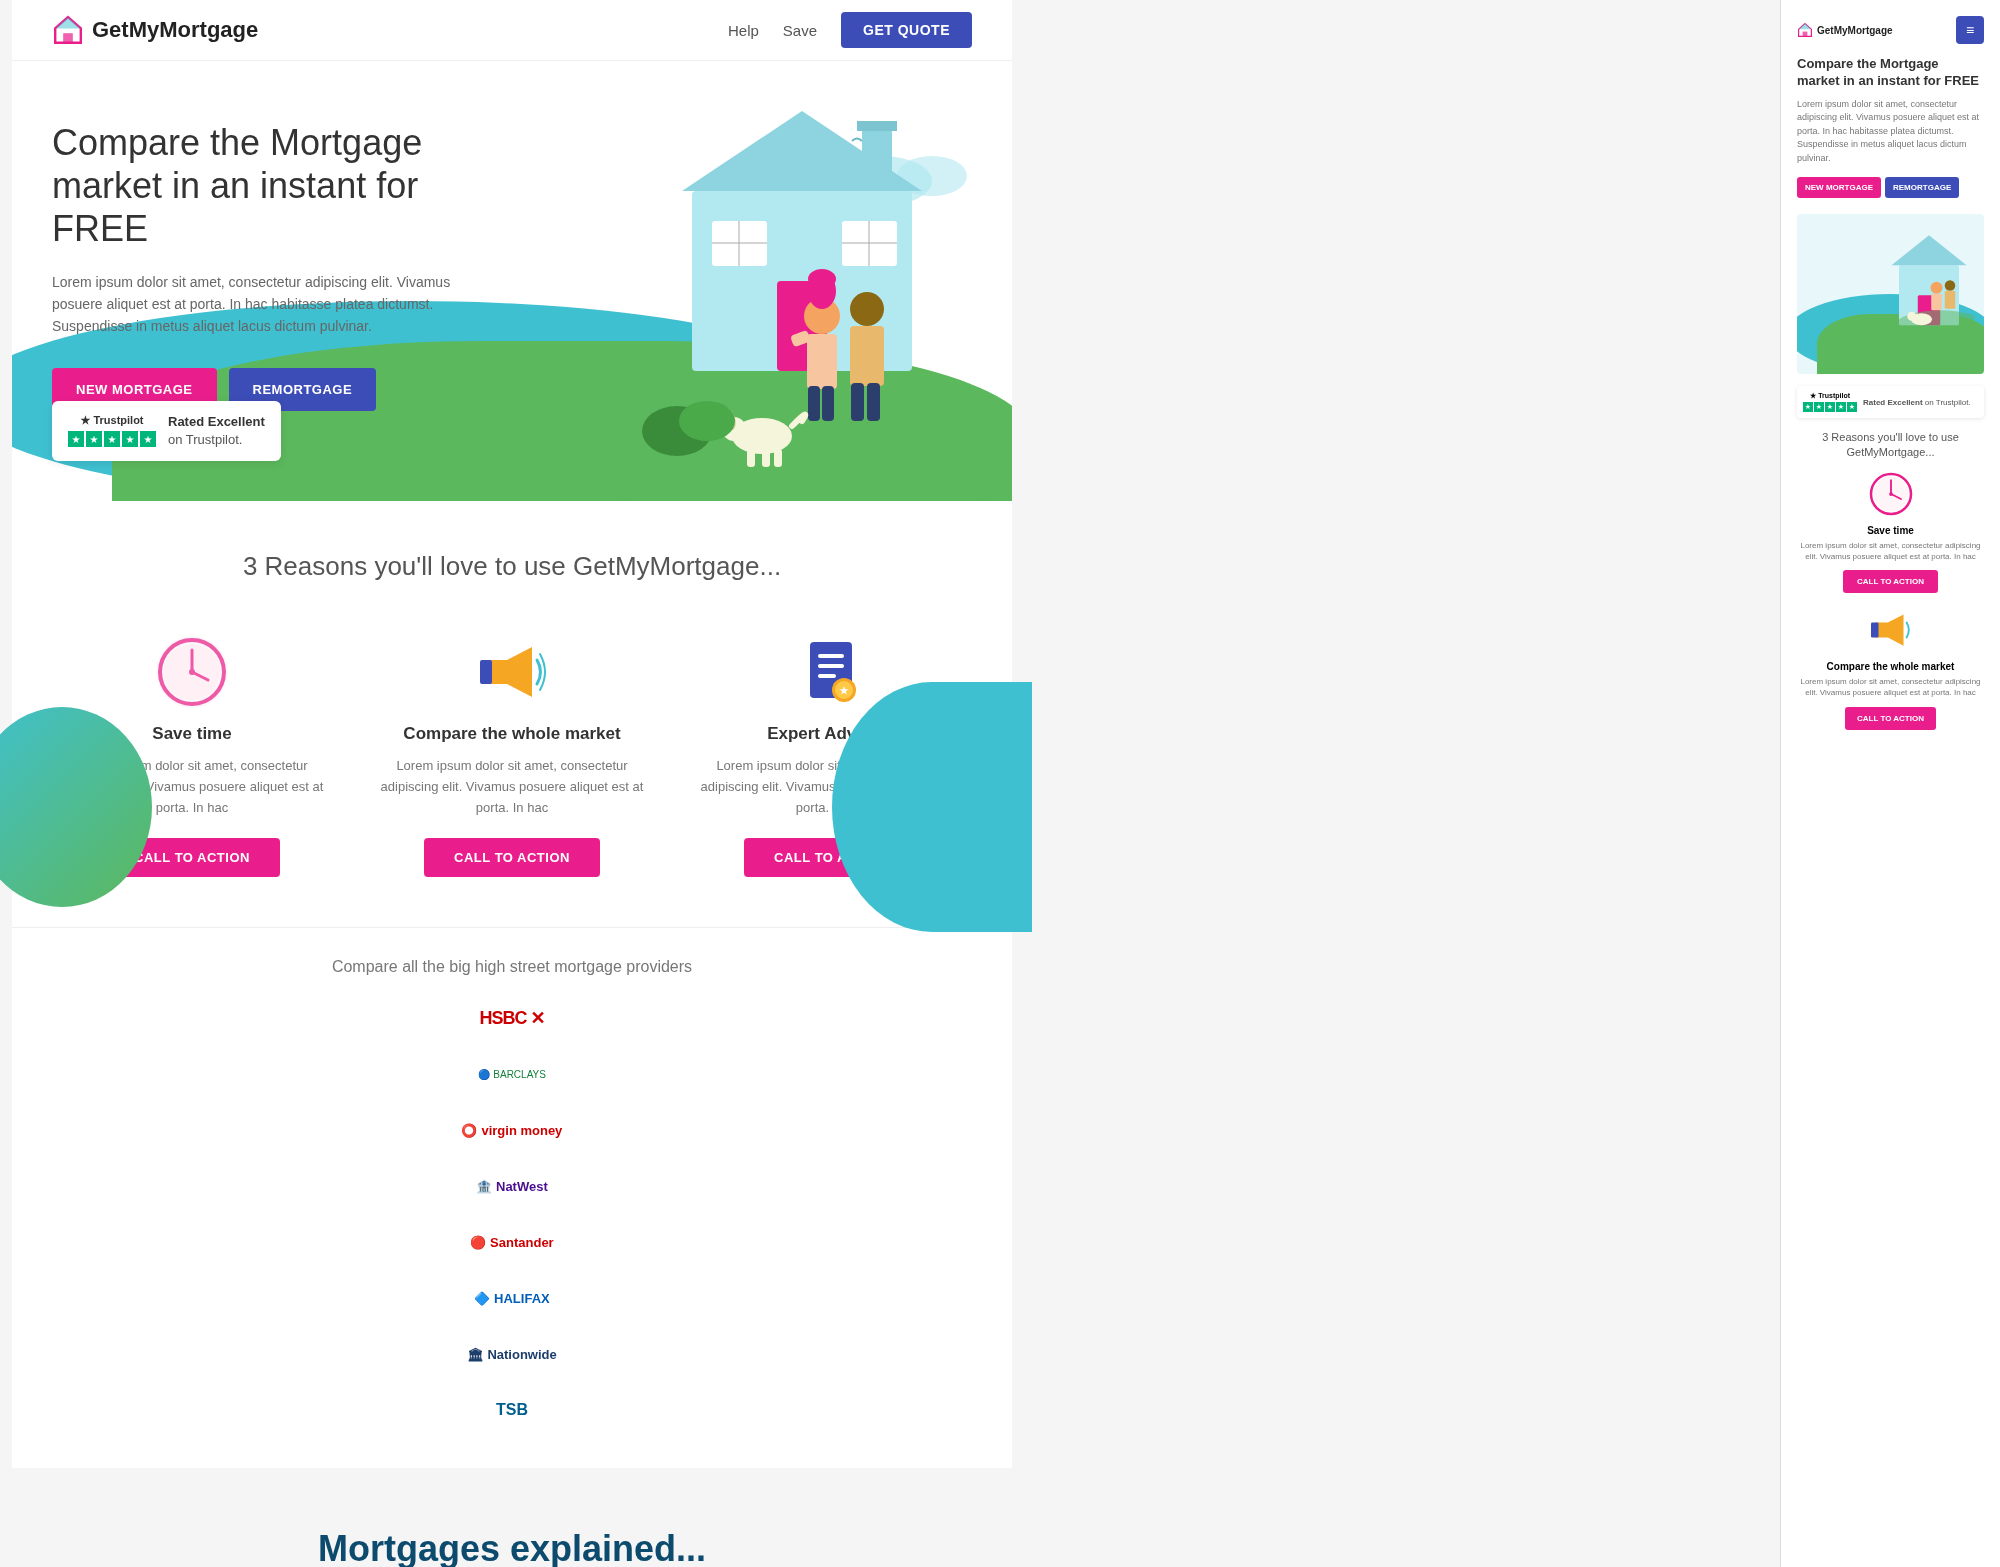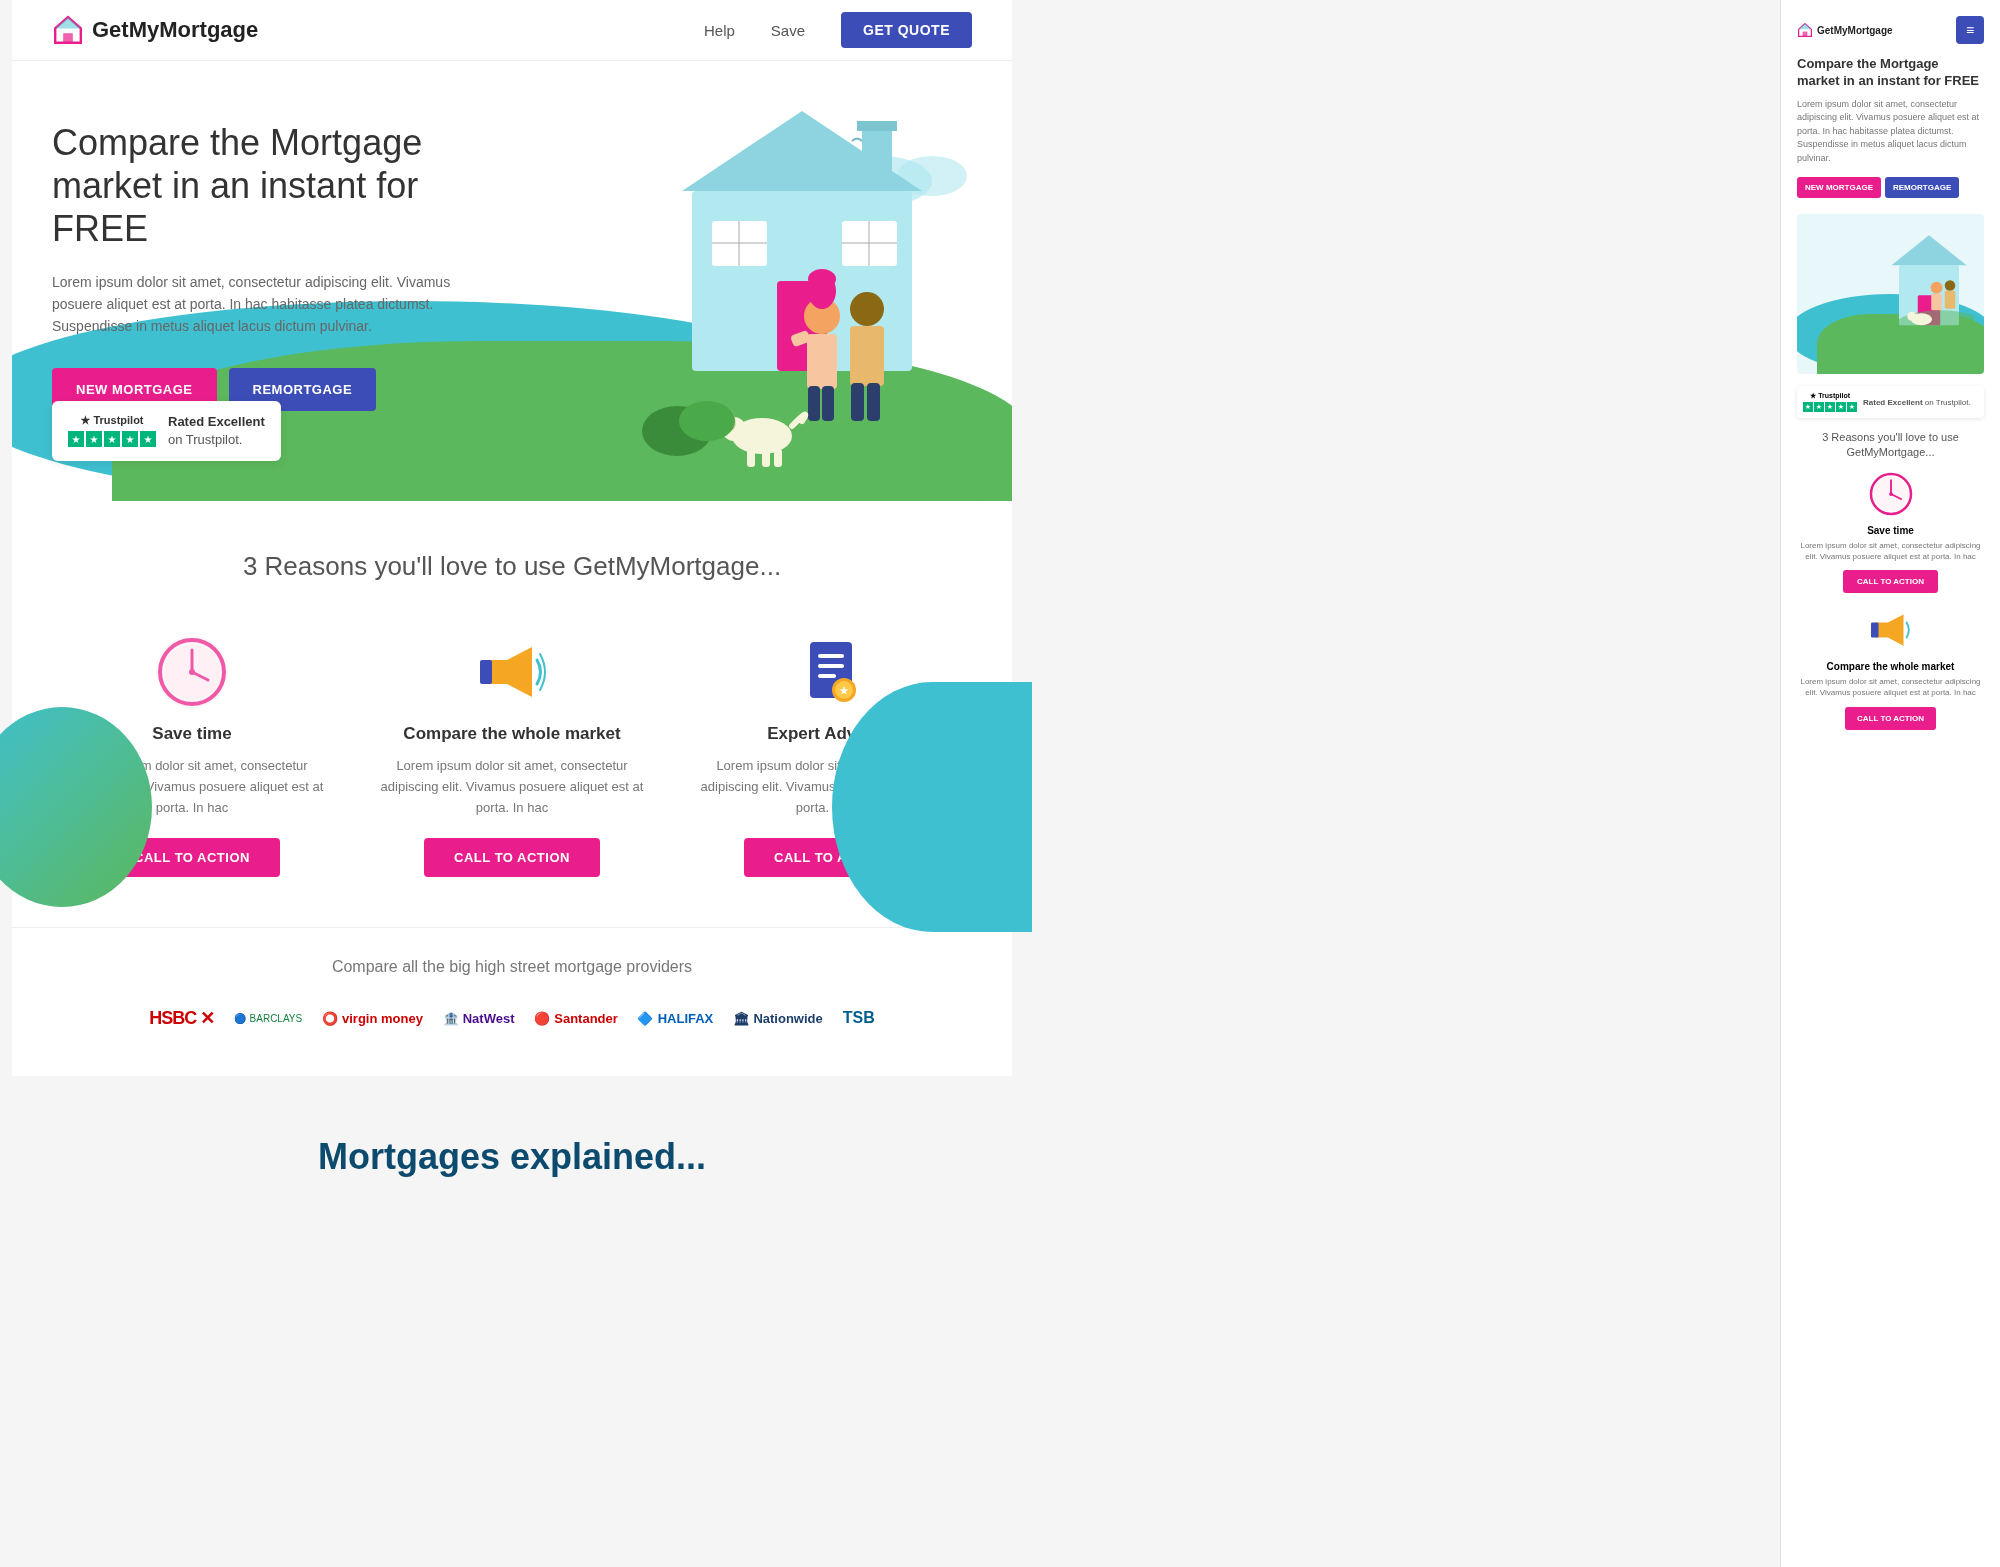--- a/index.html
+++ b/index.html
@@ -31,21 +31,21 @@
       height: 32px;
     }
     .logo-text {
       font-size: 22px;
       font-weight: bold;
       color: #222;
     }
     .nav-links {
       display: flex;
       align-items: center;
-      gap: 36px;
+      gap: 24px;
     }
     .nav-link {
       color: #555;
       font-size: 15px;
       text-decoration: none;
       cursor: pointer;
     }
     .get-quote-btn {
       background: #3d4db7;
       color: #fff;
@@ -291,20 +291,21 @@
       font-size: 16px;
       color: #777;
       margin-bottom: 24px;
     }
     .providers-logos {
       display: flex;
       gap: 20px;
       justify-content: center;
       align-items: center;
       flex-wrap: wrap;
+      flex-direction: column;
     }
     .provider-logo {
       height: 36px;
       display: flex;
       align-items: center;
       justify-content: center;
       font-size: 13px;
       font-weight: bold;
       color: #555;
     }

